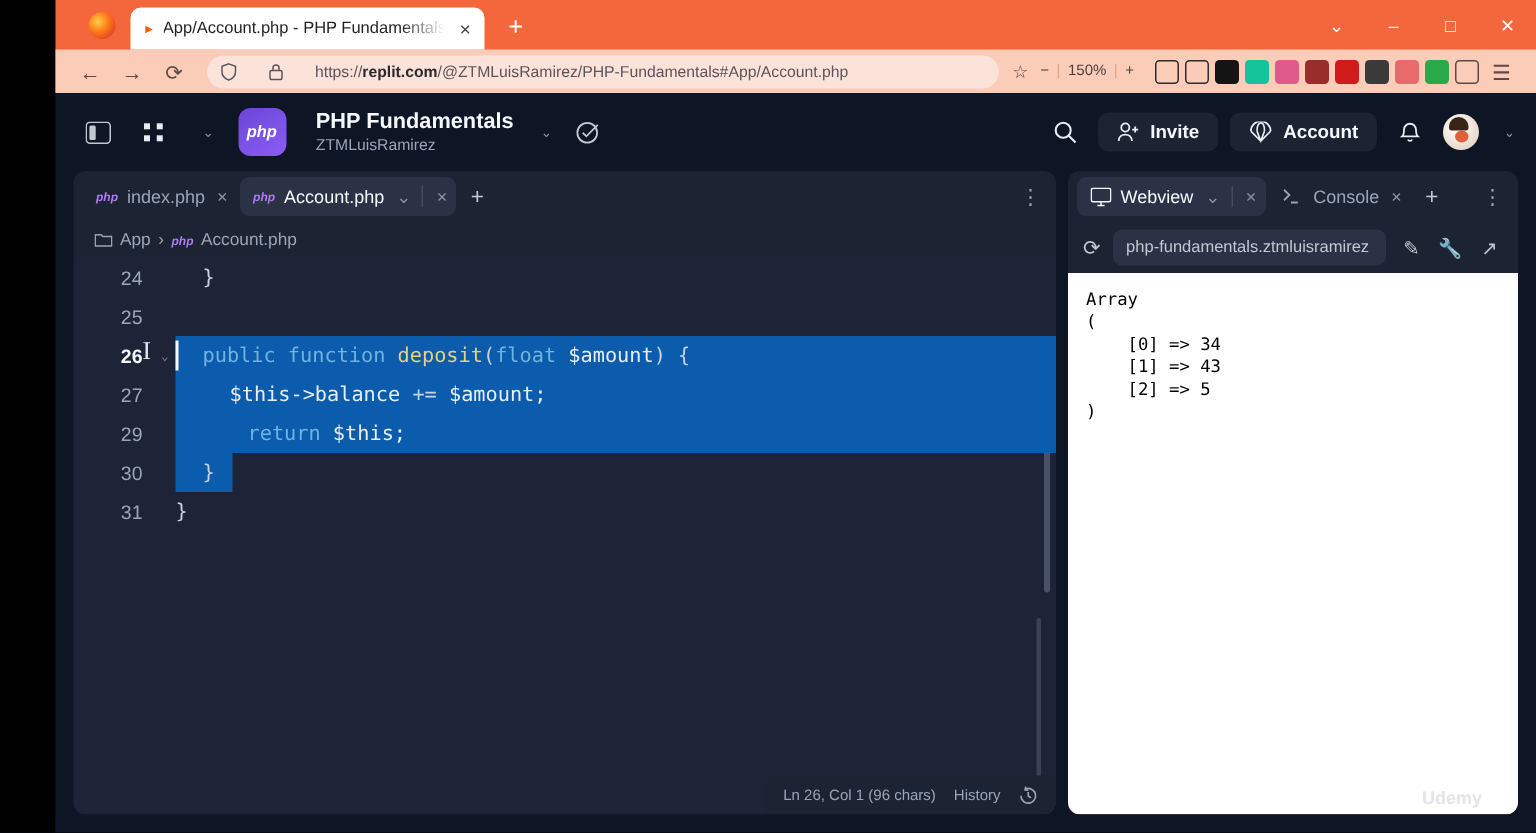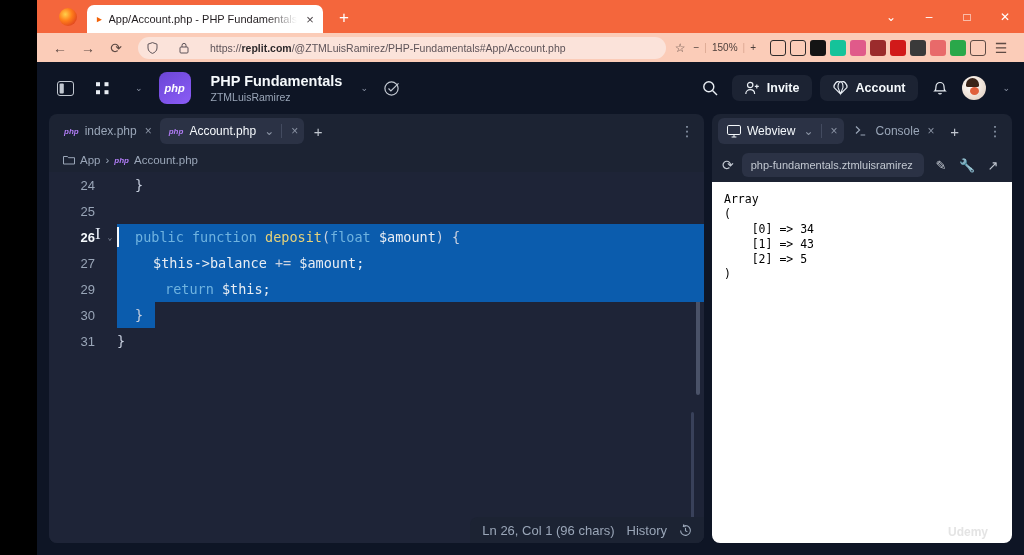--- a/index.html
+++ b/index.html
@@ -206,21 +206,21 @@
   }
   .ed-scrollbar2 {
     position: absolute; right: 10px; top: 240px; width: 3px; height: 110px;
     background: #39415a; border-radius: 2px;
   }
 
   .statusbar {
     position: absolute; right: 0; bottom: 0; height: 26px;
     display: flex; align-items: center; gap: 12px; padding: 0 12px;
     background: #1c2333; border-radius: 8px 0 0 0;
-    font-size: 13px; color: #9aa6b8;
+    font-size: 10px; color: #9aa6b8;
   }
 
   
   .url-row { height: 34px; display: flex; align-items: center; gap: 8px; padding: 0 10px; }
   .reload { color: #c2c8d1; font-size: 14px; }
   .prev-url {
     flex: 1; height: 24px; background: #2b3245; border-radius: 6px;
     display: flex; align-items: center; padding: 0 9px;
     font-size: 11px; color: #c2c8d1; overflow: hidden; white-space: nowrap;
   }

